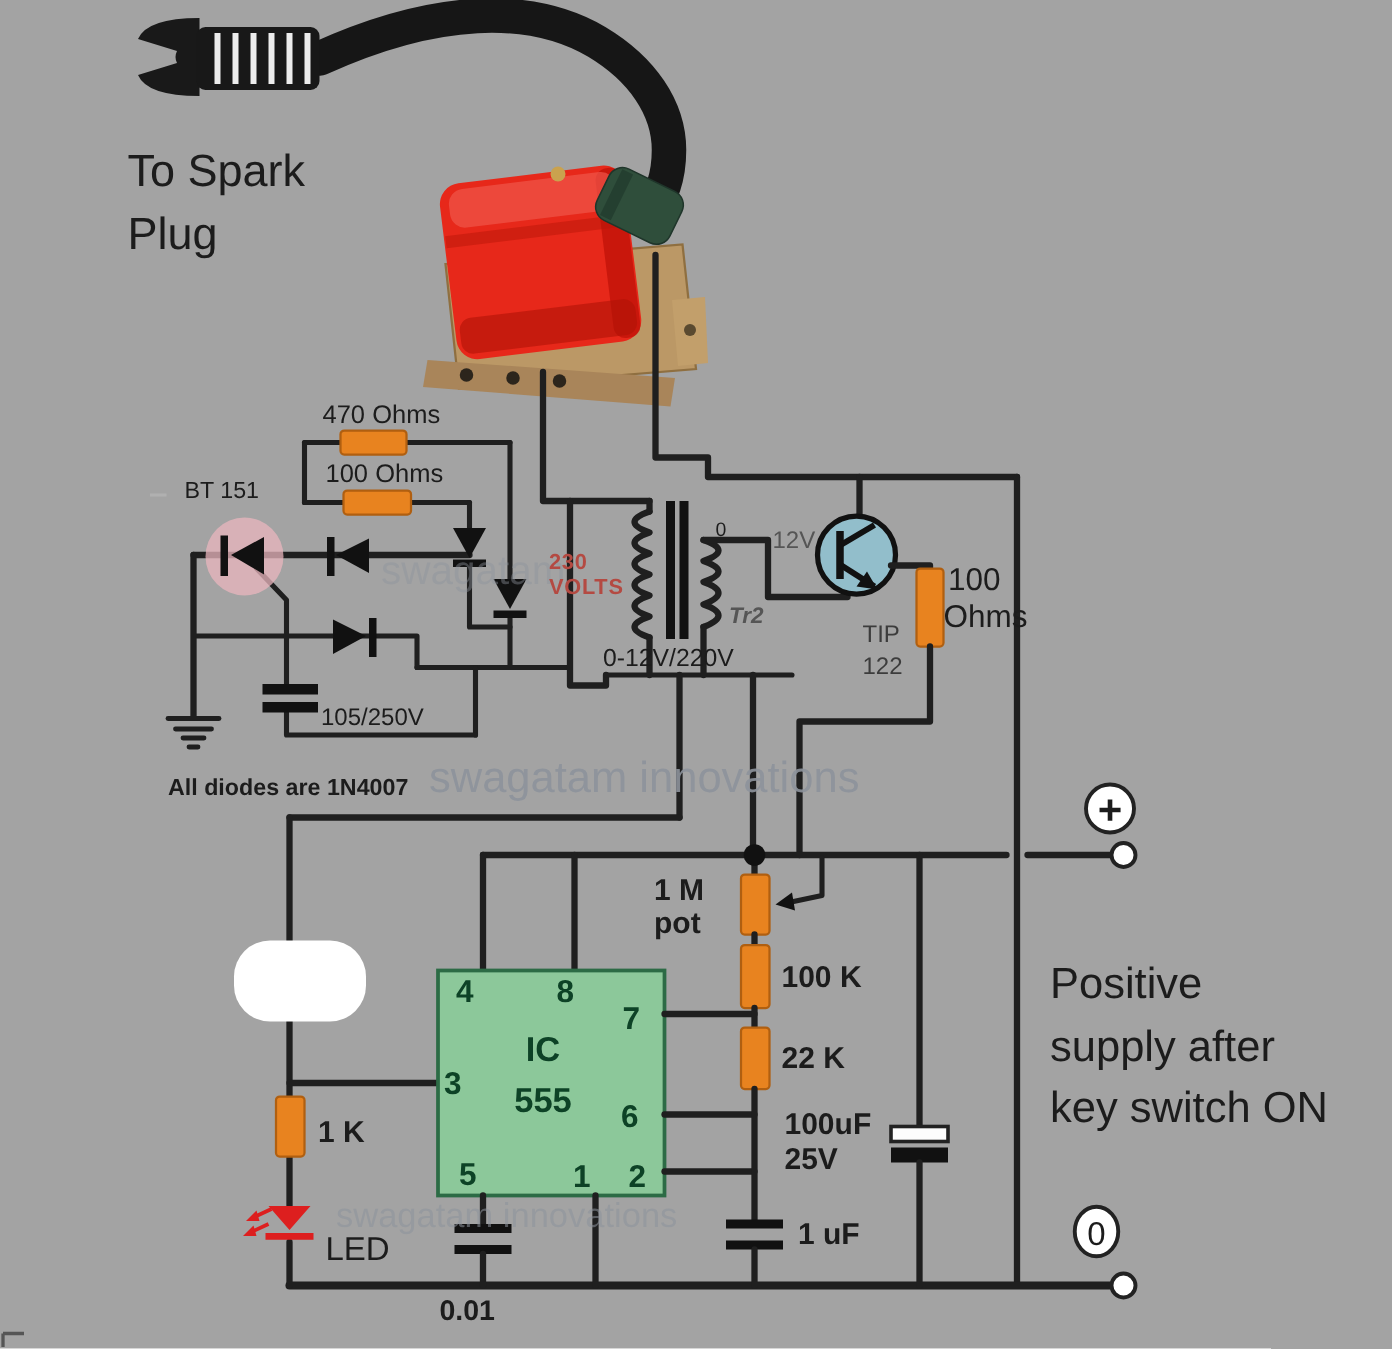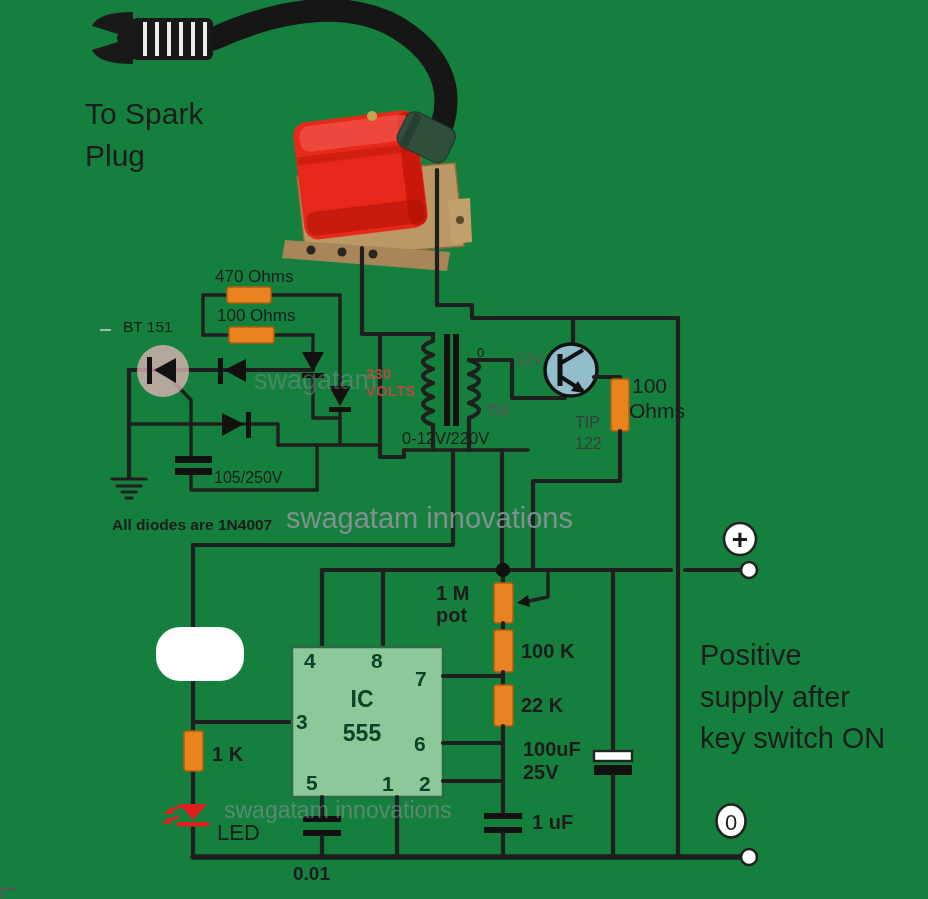--- a/index.html
+++ b/index.html
@@ -1,16 +1,16 @@
 <!DOCTYPE html>
 <html><head>
 <meta charset="utf-8">
 <style>
   html,body{margin:0;padding:0;background:#ffffff;}
-  .stage{position:relative;width:928px;height:899px;background:#15803d;overflow:hidden;}
+  .stage{position:relative;width:928px;height:899px;background:#a3a3a3;overflow:hidden;}
   svg{display:block;}
   .wire{stroke:#1f1f1f;stroke-width:4.2;fill:none;stroke-linecap:round;stroke-linejoin:round;}
   .wire-thin{stroke-width:3.4;}
   .wire-thick{stroke-width:5.4;}
   .comp{fill:#111;}
   .res{fill:#e8831f;stroke:#b05f10;stroke-width:1.5;}
   .lbl{font-family:"Liberation Sans",sans-serif;fill:#1c1c1c;}
   .b{font-weight:bold;}
   .sb{font-weight:600;}
   .gray{fill:#3c3c3c;}

